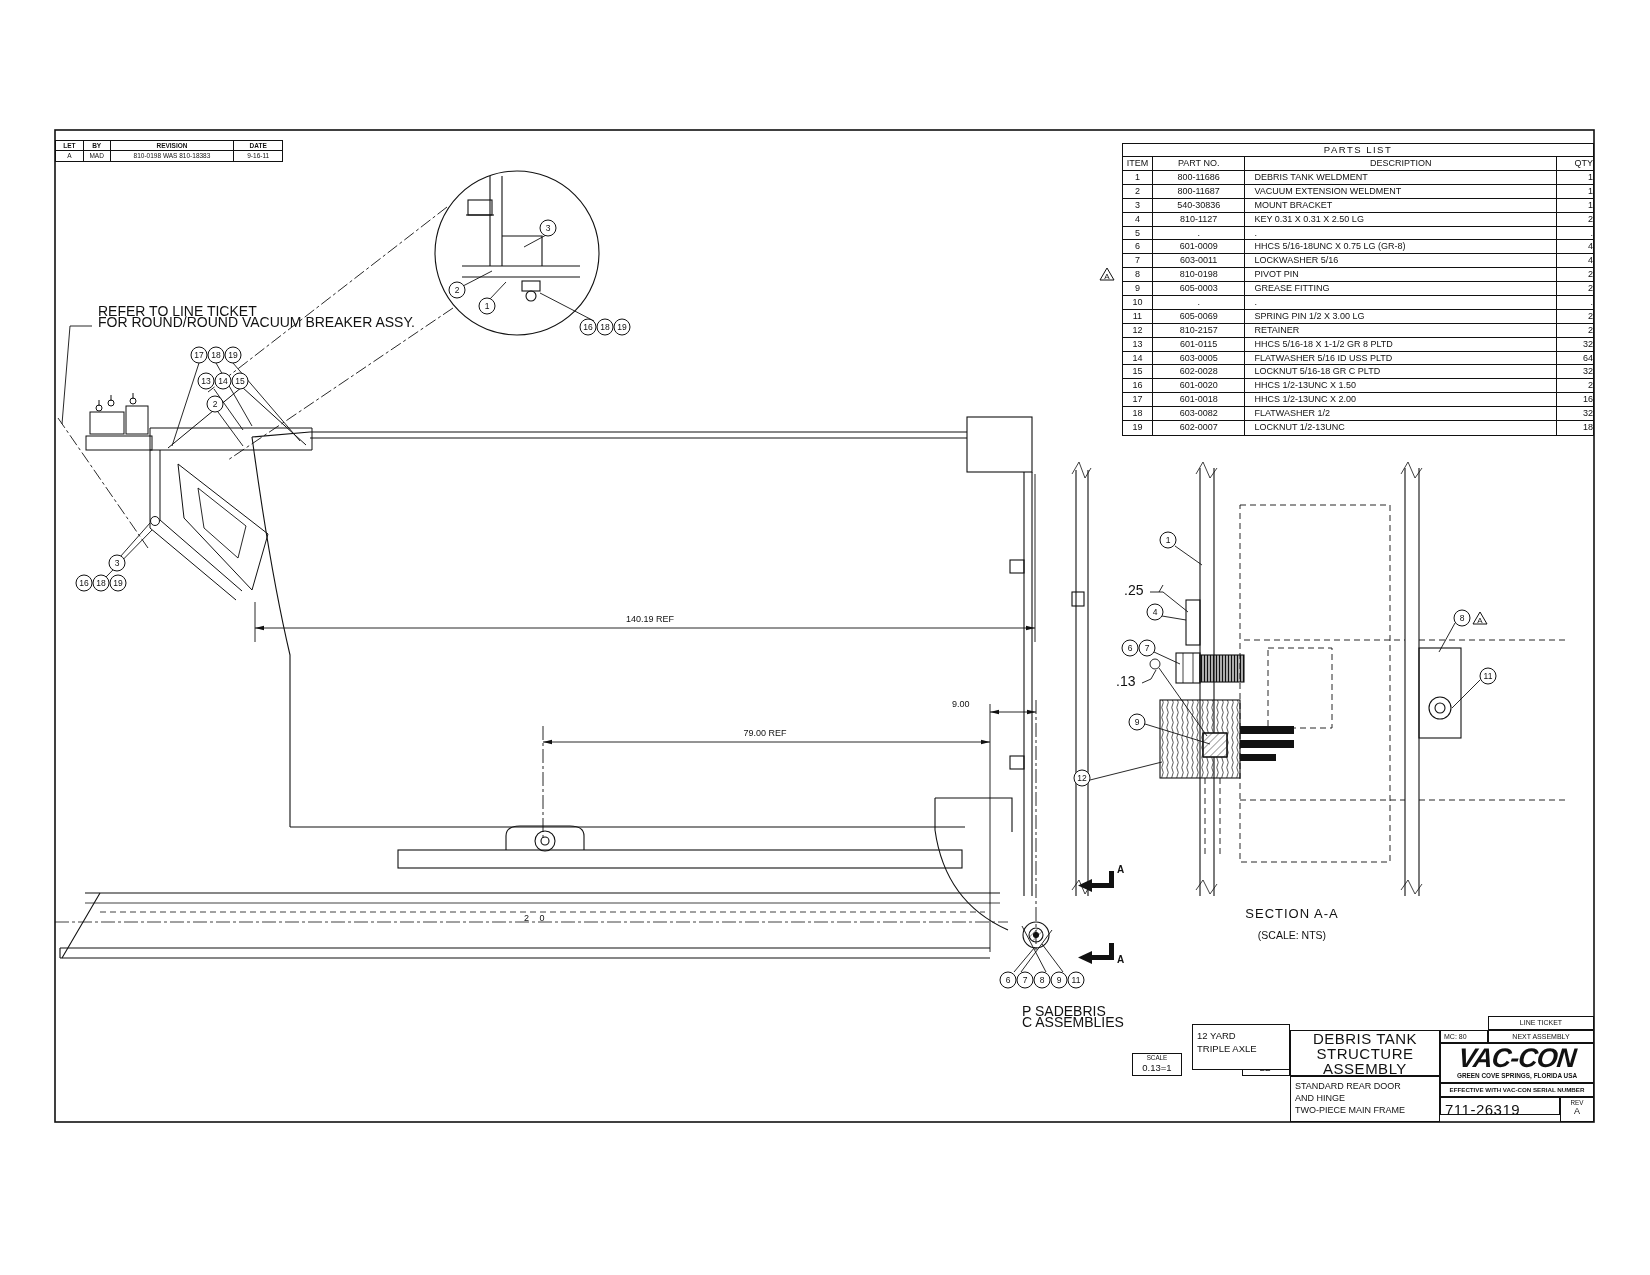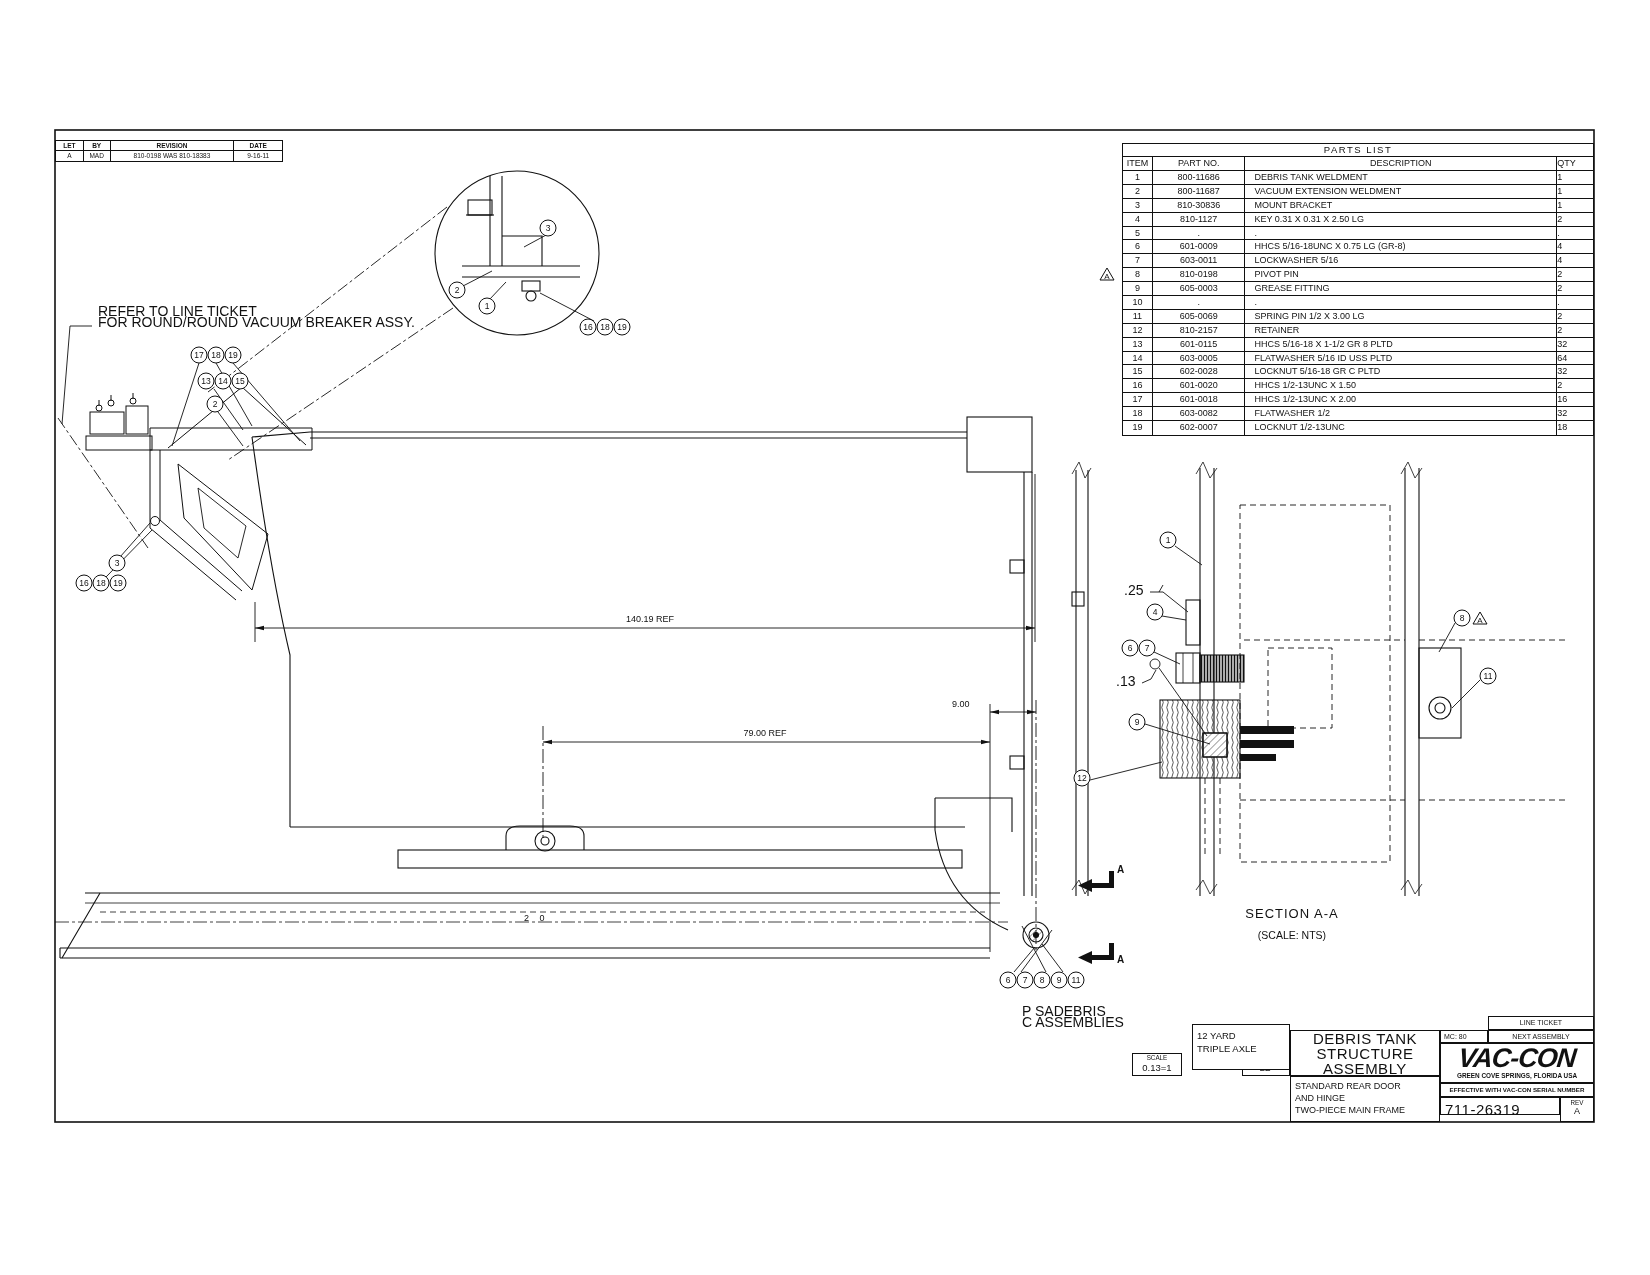--- a/index.html
+++ b/index.html
@@ -25,21 +25,21 @@
   
   .parts-list{position:absolute;left:1122px;top:143px;width:472px;border:1.4px solid #111;font-size:9px}
   .pl-title{height:13px;line-height:12px;text-align:center;border-bottom:1px solid #111;font-size:9.5px;letter-spacing:1.5px}
   .pl-row{display:flex;height:13.9px;line-height:13px;border-bottom:1px solid #111}
   .pl-row:last-child{border-bottom:none}
   .pl-head{height:14px;border-bottom:1px solid #111}
   .c-item{width:30px;border-right:1px solid #111;text-align:center}
   .c-part{width:93px;border-right:1px solid #111;text-align:center}
   .c-desc{width:313px;border-right:1px solid #111;padding-left:9px;white-space:nowrap;overflow:hidden}
   .pl-head .c-desc{text-align:center;padding-left:0}
-  .c-qty{width:36px;text-align:left}
+  .c-qty{width:36px;text-align:right}
 
   
   .ann{position:absolute;font-size:9px;line-height:11px;white-space:nowrap}
   .ann.small{font-size:14px;line-height:10px}
   .ann.center{text-align:center}
 
   
   .tb{position:absolute;border:1px solid #111;background:#fff}
   .tb .lbl{font-size:6.3px;text-align:center;line-height:8px}
   .tb .val{font-size:9.5px;text-align:center;line-height:12px}
@@ -246,21 +246,21 @@
         <div class="c-qty">1</div>
       </div>
         <div class="pl-row">
         <div class="c-item">2</div>
         <div class="c-part">800-11687</div>
         <div class="c-desc">VACUUM EXTENSION WELDMENT</div>
         <div class="c-qty">1</div>
       </div>
         <div class="pl-row">
         <div class="c-item">3</div>
-        <div class="c-part">810-30836</div>
+        <div class="c-part">540-30836</div>
         <div class="c-desc">MOUNT BRACKET</div>
         <div class="c-qty">1</div>
       </div>
         <div class="pl-row">
         <div class="c-item">4</div>
         <div class="c-part">810-1127</div>
         <div class="c-desc">KEY 0.31 X 0.31 X 2.50 LG</div>
         <div class="c-qty">2</div>
       </div>
         <div class="pl-row">

